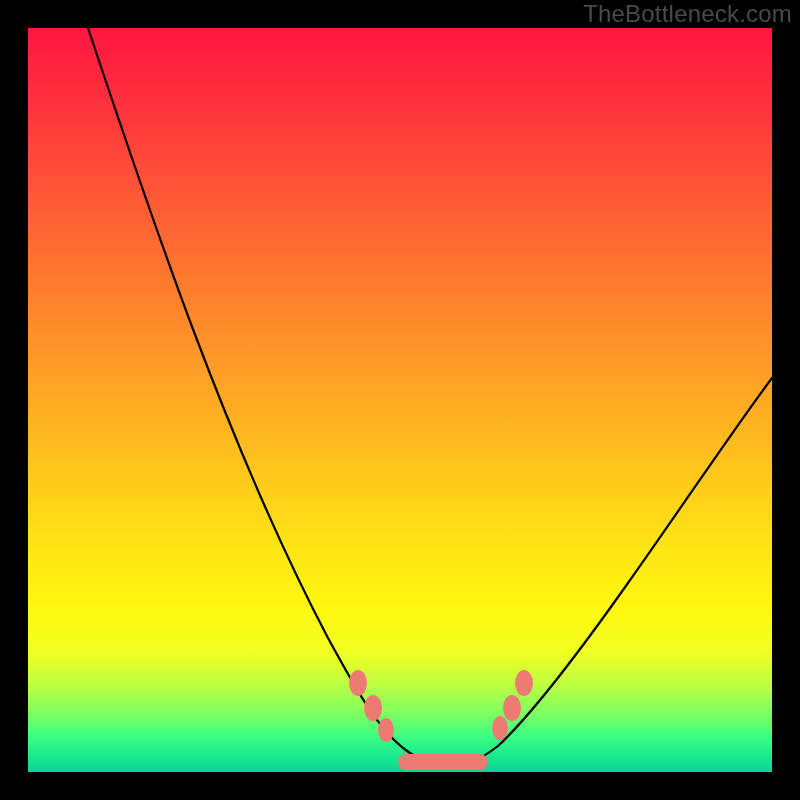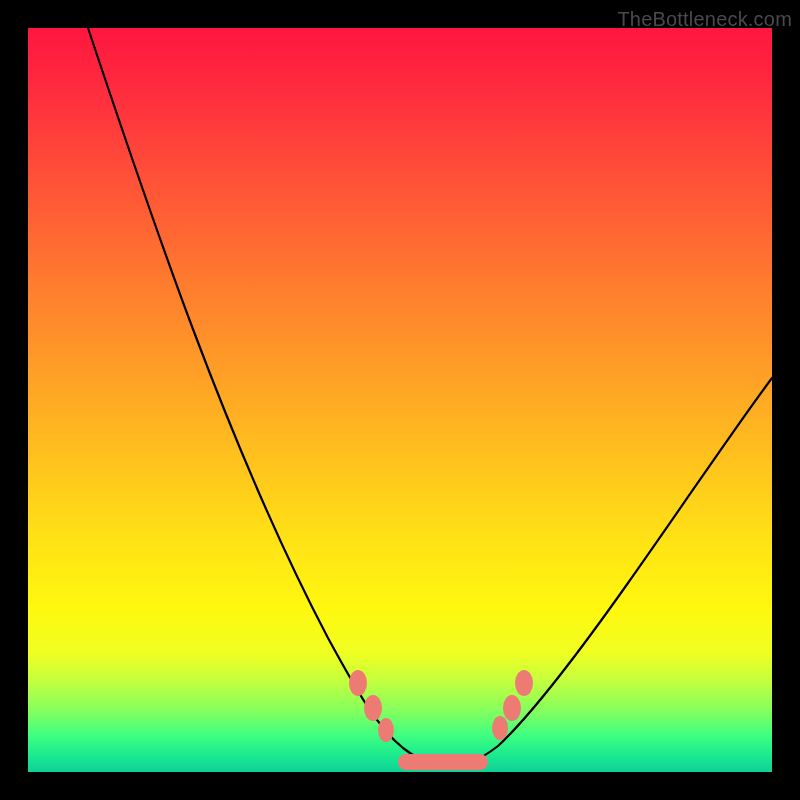--- a/index.html
+++ b/index.html
@@ -37,24 +37,24 @@
       #fff80f 78%,
       #f0ff22 84%,
       #c0ff40 88%,
       #80ff60 92%,
       #40ff80 95%,
       #18e890 98%,
       #10d098 100%);
   }
   .watermark {
     position: absolute;
-    top: 8px;
+    top: 0;
     right: 8px;
     color: #4a4a4a;
-    font-size: 20px;
+    font-size: 24px;
     font-weight: 500;
     letter-spacing: 0.2px;
     user-select: none;
   }
   svg.curve {
     position: absolute;
     top: 0;
     left: 0;
     width: 744px;
     height: 744px;

